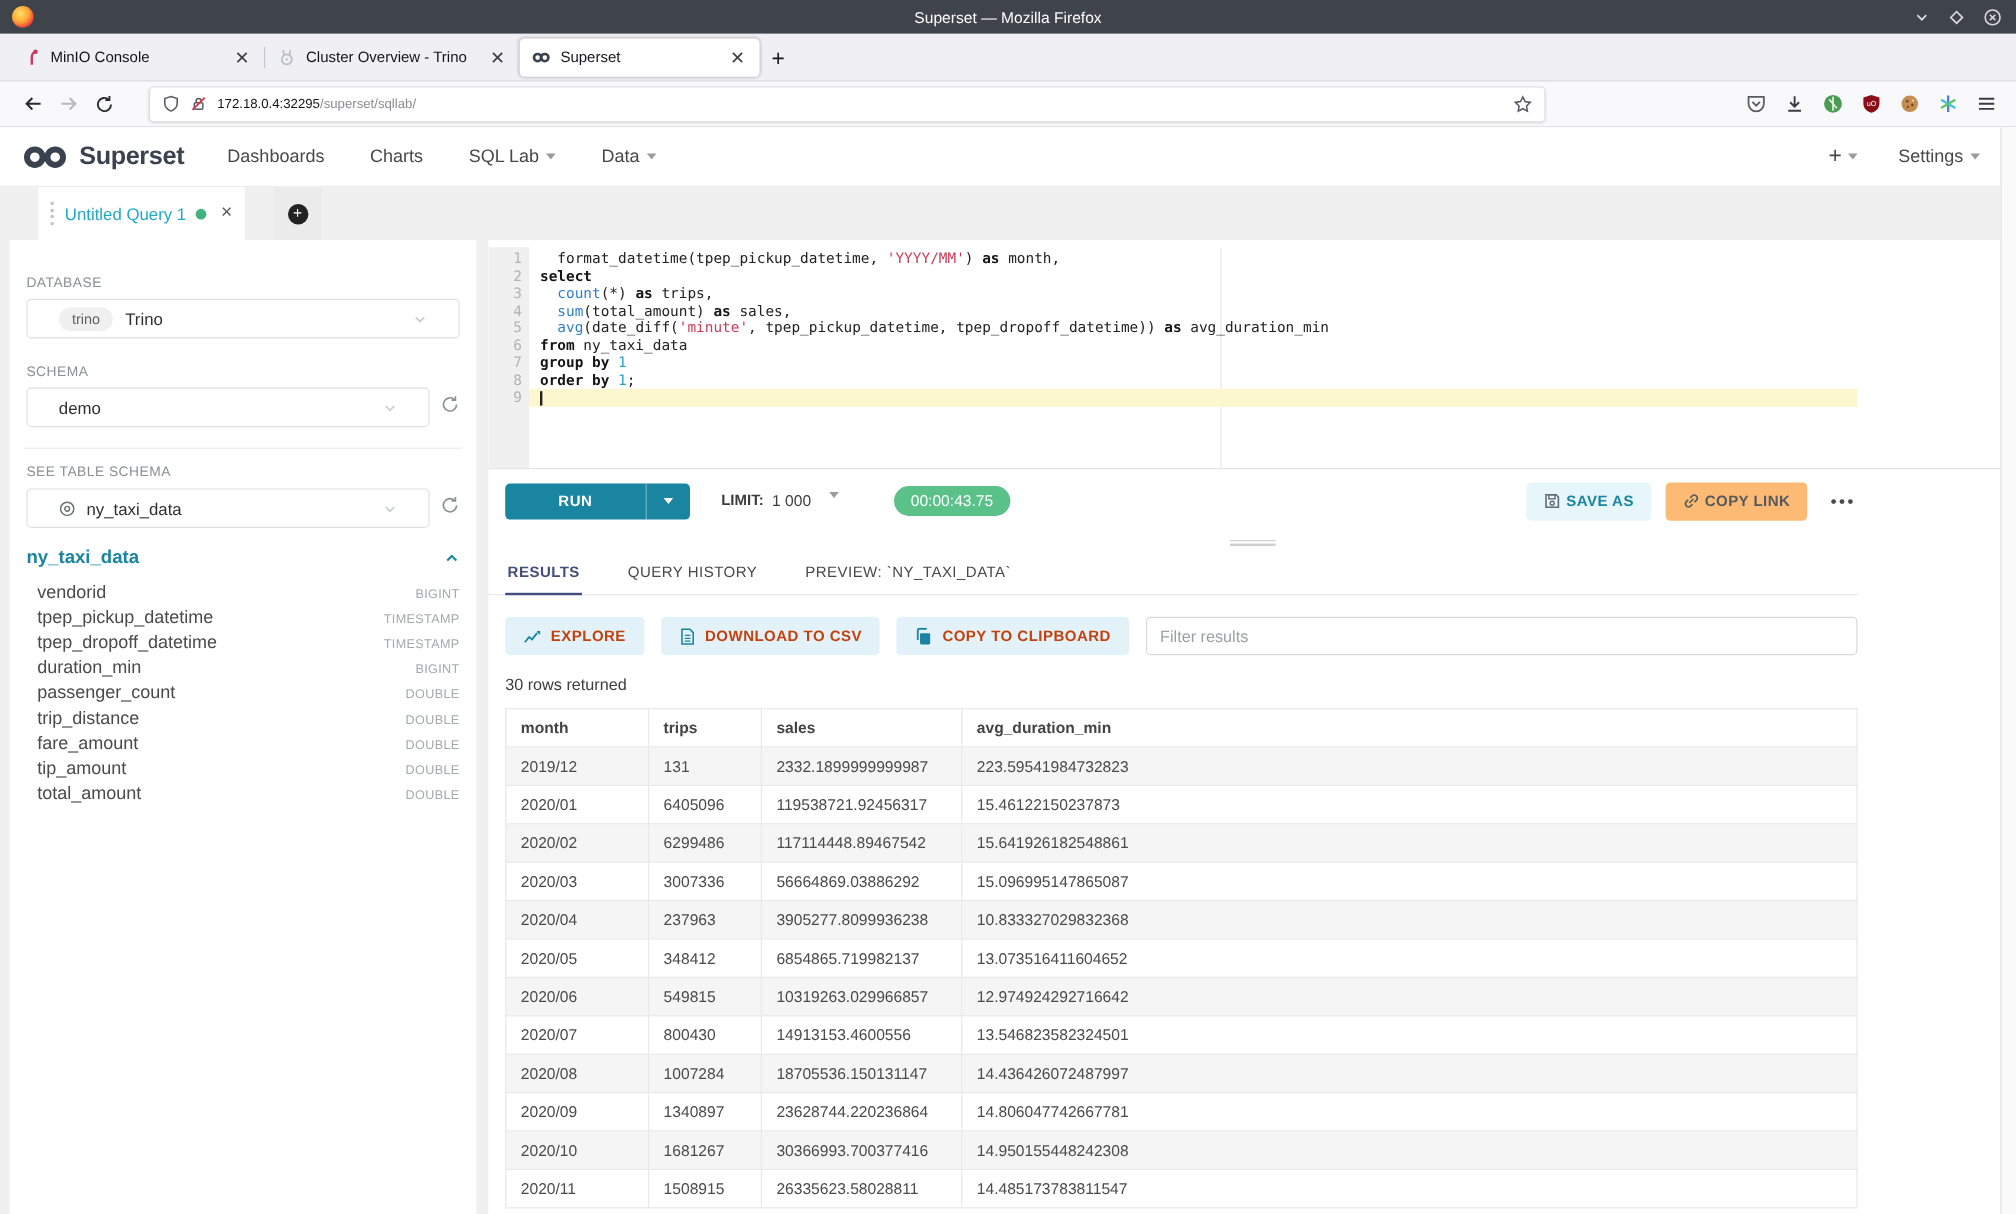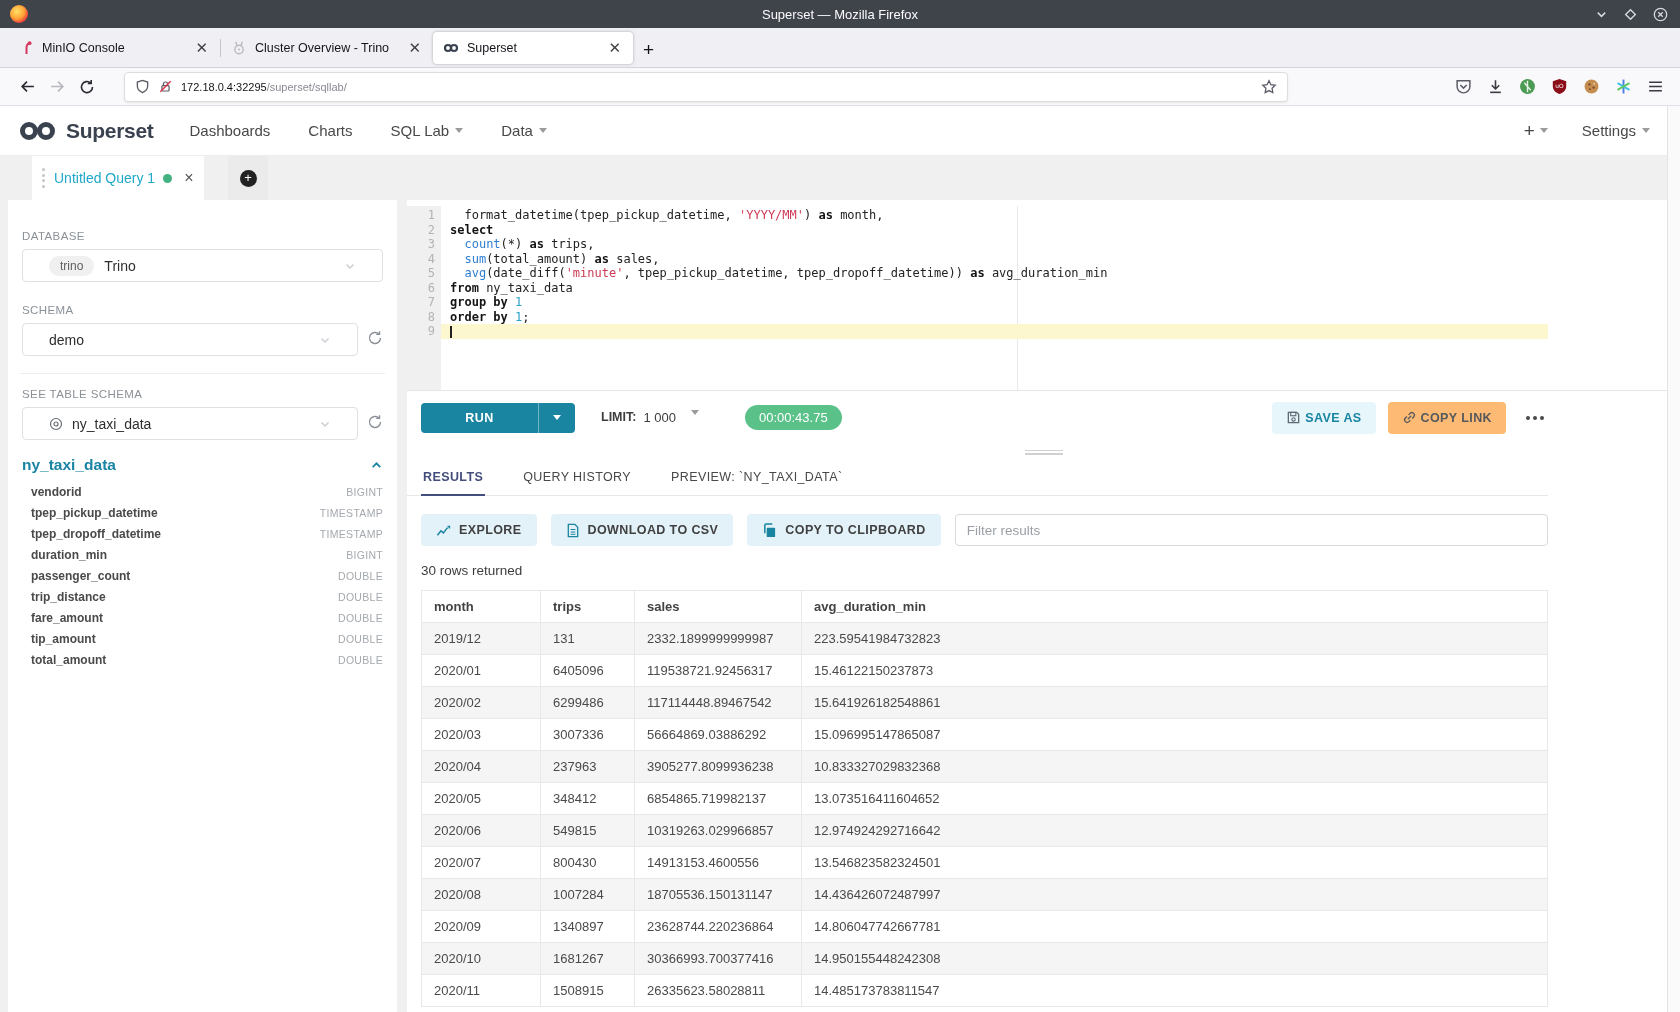--- a/index.html
+++ b/index.html
@@ -66,21 +66,21 @@
   .schema-row { display:flex; align-items:center; gap:9px; }
   .schema-row .selectbox { flex:1; }
   .pill { background:#f0f0f0; border-radius:11px; font-size:12px; color:#5f5f5f; padding:3px 11px; margin-right:10px; }
   .sel-text { font-size:14px; color:#2e2e2e; }
   .divider { height:1px; background:#ececec; margin:17px -2px 3px; }
   .tbl-header { display:flex; align-items:center; margin-top:16px; }
   .tbl-name { color:#1a85a3; font-size:15.5px; font-weight:bold; }
   .tbl-collapse { margin-left:auto; display:flex; }
   .col-list { margin-top:11px; }
   .col-row { display:flex; align-items:baseline; height:21px; padding-left:9px; }
-  .col-name { font-size:12px; color:#4a4a4a;font-weight:bold; }
+  .col-name { font-size:15px; color:#4a4a4a; }
   .col-type { margin-left:auto; font-size:10.5px; color:#a4a9ae; letter-spacing:.3px; }
 
   
   .mainpane { flex:1; margin-left:10px; background:#fff; position:relative; display:flex; flex-direction:column; }
   .editor { margin-top:6px; height:184px; width:calc(100% - 132px); display:flex; position:relative;
             font-family:"DejaVu Sans Mono", monospace; font-size:12px; line-height:14.5px; }
   .gutter { width:34px; background:#f0f0f0; text-align:right; padding:2px 6px 0 0; color:#b3b3b3; flex:0 0 34px; }
   .gut-ln { height:14.5px; }
   .codearea { flex:1; padding-top:2px; position:relative; overflow:hidden; }
   .code-ln { height:14.5px; padding-left:9px; white-space:pre; color:#222; position:relative; z-index:1; }
@@ -115,21 +115,21 @@
 
   
   .resizer { height:16px; display:flex; align-items:center; justify-content:center; flex-direction:column; gap:2px; }
   .resizer i { width:38px; height:1.5px; background:#d0d0d0; }
   .south-tabs { display:flex; gap:36px; padding:0 132px 0 14px; border-bottom:1px solid #e8e8e8; margin-right:132px; }
   .s-tab { font-size:12.5px; letter-spacing:.4px; color:#484848; padding:10px 2px 11px; position:relative; }
   .s-tab.active { color:#444e7c; font-weight:bold; }
   .s-tab.active:after { content:""; position:absolute; left:0; right:0; bottom:-1px; height:2.5px; background:#444e7c; }
   .south-actions { display:flex; align-items:center; padding:18px 132px 0 14px; gap:14px; }
   .btn-action { height:32px; display:flex; align-items:center; gap:8px; padding:0 15px; border-radius:4px;
-                background:#e3f2f8; color:#404040; font-size:12.5px; font-weight:bold; letter-spacing:.4px; }
+                background:#e3f2f8; color:#c2410c; font-size:12.5px; font-weight:bold; letter-spacing:.4px; }
   .filter-input { flex:1; height:32px; border:1px solid #d9d9d9; border-radius:4px; padding:0 11px;
                   font-size:13.5px; color:#333; font-family:"Liberation Sans", sans-serif; }
   .filter-input::placeholder { color:#9aa0a5; }
   .rowcount { font-size:13.5px; color:#3d3d3d; padding:17px 0 12px 14px; }
   .results-wrap { padding:0 132px 0 14px; }
   table.results { border-collapse:collapse; width:100%; table-layout:fixed; }
   table.results th, table.results td { border:1px solid #e8e8e8; font-size:13px; color:#4a4a4a;
                   text-align:left; padding:0 12px; height:32px; white-space:nowrap; overflow:hidden; }
   table.results th { font-weight:bold; color:#434343; }
   table.results tr.stripe td { background:#f5f5f5; }

